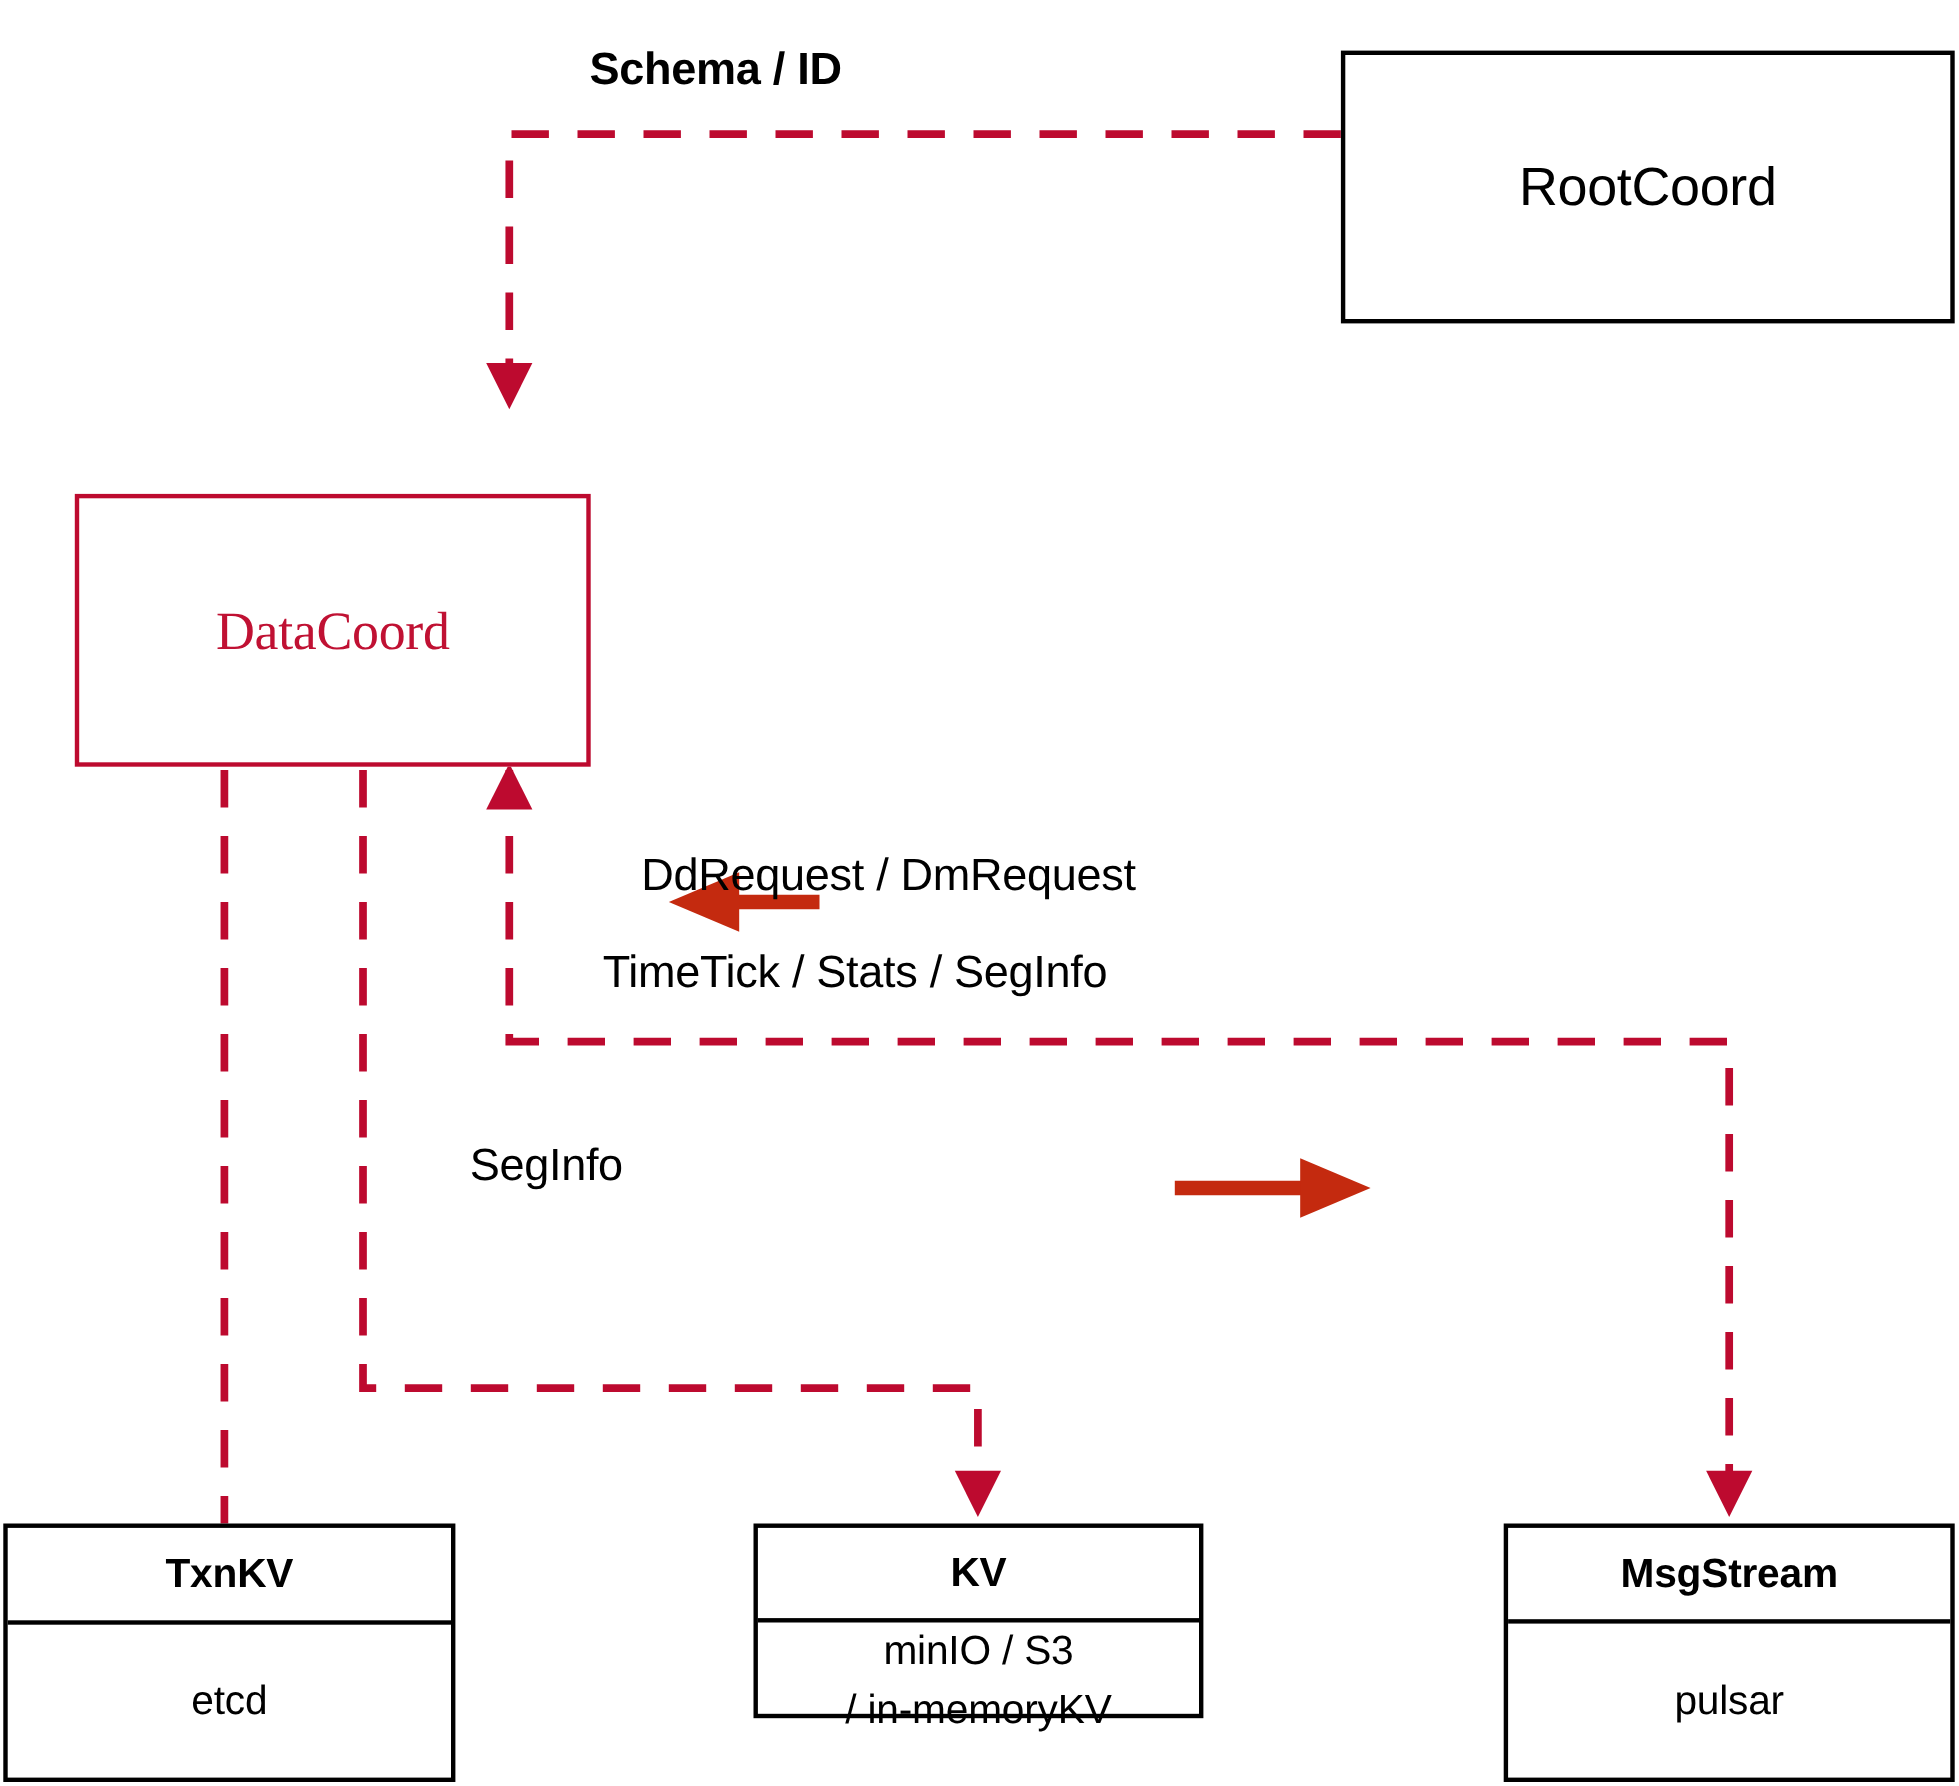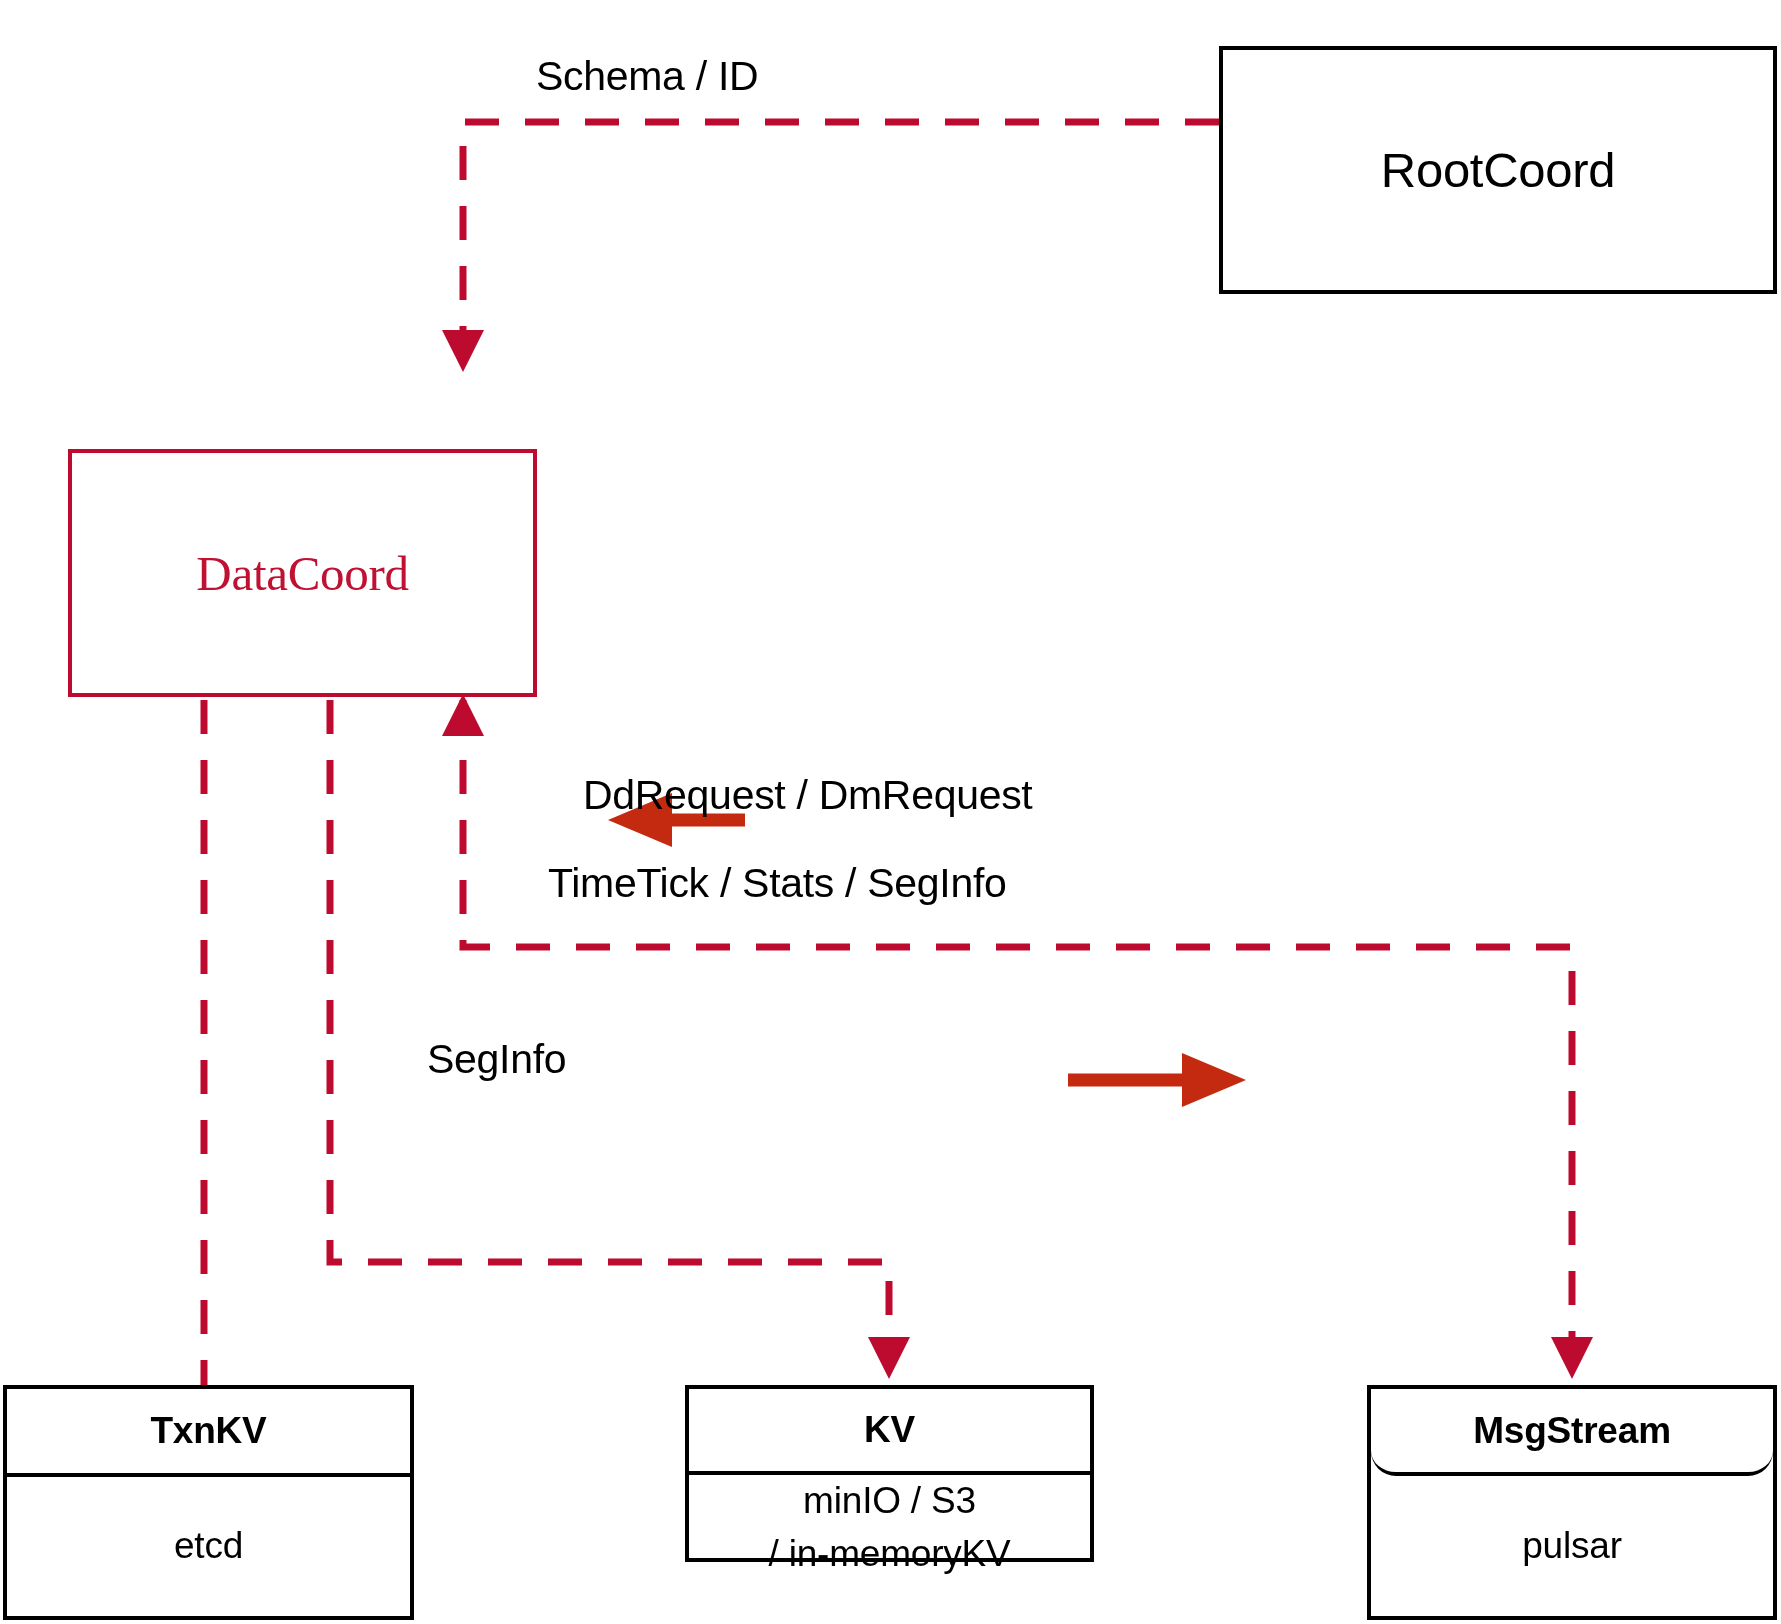--- a/index.html
+++ b/index.html
@@ -152,27 +152,27 @@
 
   <div class="store" style="left:685px; top:1385px; width:409px; height:177px;">
     <div class="store-head" style="height:82px;">KV</div>
     <div class="store-body">
       <div>minIO / S3</div>
       <div>/ in-memoryKV</div>
     </div>
   </div>
 
   <div class="store" style="left:1367px; top:1385px; width:410px; height:235px;">
-    <div class="store-head" style="height:83px;border-radius:25px;">MsgStream</div>
+    <div class="store-head" style="height:83px;">MsgStream</div>
     <div class="store-body">
       <div>pulsar</div>
     </div>
   </div>
 
-  <div class="edge-label" style="left:536px; top:53px;">Schema / ID</div>
+  <div class="edge-label" style="left:536px; top:39px;font-weight:bold;">Schema / ID</div>
 
   <div class="edge-label" style="left:583px; top:772px;">DdRequest / DmRequest</div>
 
   <div class="edge-label" style="left:548px; top:860px;">TimeTick / Stats / SegInfo</div>
 
   <div class="edge-label" style="left:427px; top:1036px;">SegInfo</div>
 
 </div>
 
 </body></html>

